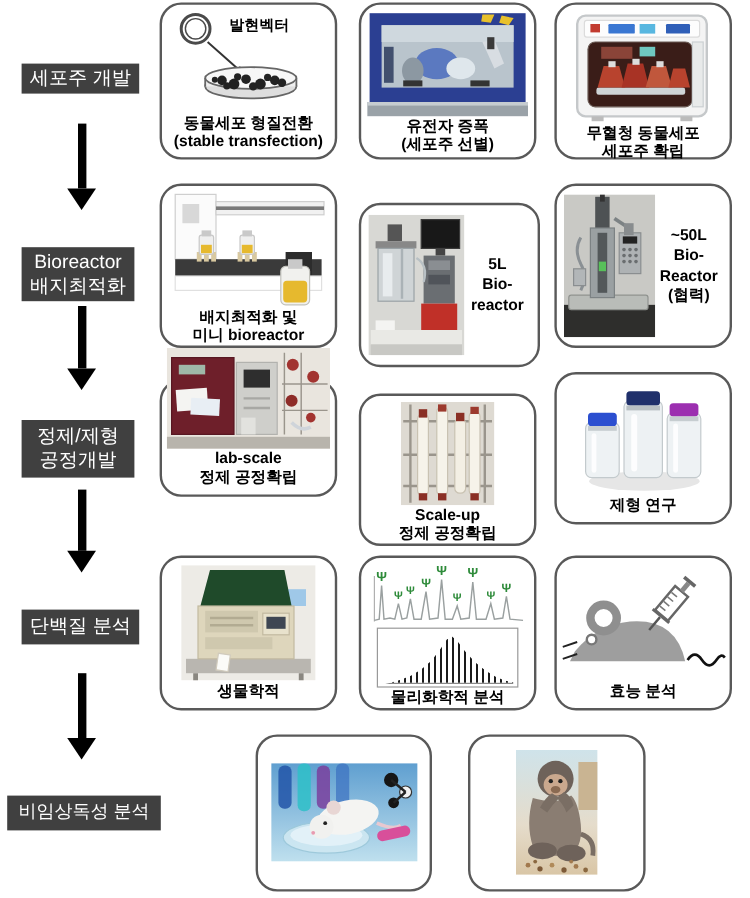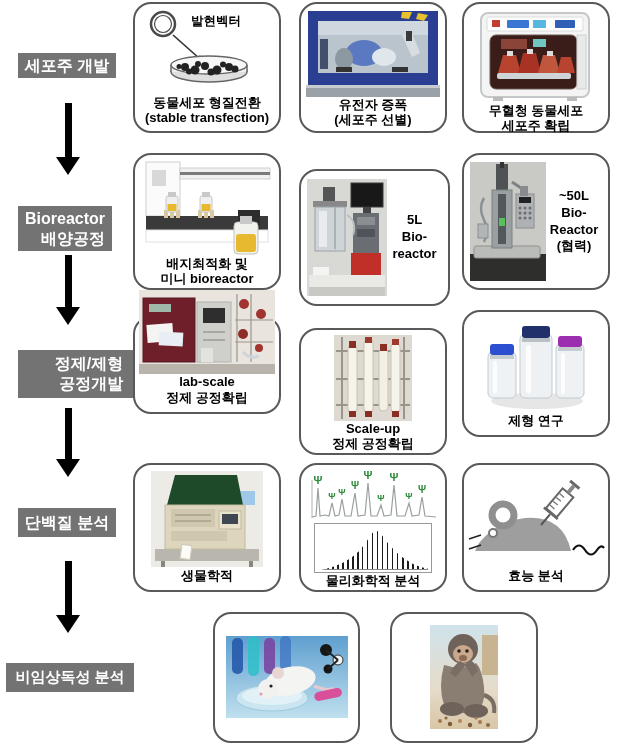--- a/index.html
+++ b/index.html
@@ -1,20 +1,20 @@
 <!DOCTYPE html>
 <html><head>
 <meta charset="utf-8">
 <style>
   html,body{margin:0;padding:0;background:#fff;}
   .page{position:relative;width:625px;height:748px;background:#fff;overflow:hidden;
         font-family:"Liberation Sans","DejaVu Sans",sans-serif;}
   
-  .stage{position:absolute;background:#737373;color:#fff;font-weight:bold;
-         display:flex;align-items:center;justify-content:center;text-align:right;
+  .stage{position:absolute;background:#404040;color:#fff;font-weight:normal;
+         display:flex;align-items:center;justify-content:center;text-align:center;
          white-space:pre-line;line-height:1.25;}
   
   .arrow{position:absolute;width:24px;display:flex;flex-direction:column;align-items:center;}
   .arrow .shaft{width:7px;background:#000;}
   .arrow .head{width:0;height:0;border-left:12px solid transparent;
                border-right:12px solid transparent;border-top:18px solid #000;}
   
   .card{position:absolute;background:#fff;border:2px solid #595959;border-radius:18px;
         box-sizing:border-box;display:flex;flex-direction:column;align-items:center;
         justify-content:space-between;padding:5px 4px 7px;}
@@ -41,28 +41,28 @@
 <div class="page">
 
   <div class="stage" style="left:18px;top:53px;width:98px;height:25px;font-size:16px;">세포주 개발</div>
 
   <div class="arrow" style="left:56px;top:103px;">
     <div class="shaft" style="height:54px;"></div>
     <div class="head"></div>
   </div>
 
   <div class="stage" style="left:18px;top:206px;width:94px;height:45px;font-size:16px;">Bioreactor
-배양공정</div>
+배지최적화</div>
 
   <div class="arrow" style="left:56px;top:255px;">
     <div class="shaft" style="height:52px;"></div>
     <div class="head"></div>
   </div>
 
-  <div class="stage" style="left:18px;top:350px;width:94px;height:48px;font-size:16px;padding-left:24px;">정제/제형
+  <div class="stage" style="left:18px;top:350px;width:94px;height:48px;font-size:16px;">정제/제형
 공정개발</div>
 
   <div class="arrow" style="left:56px;top:408px;">
     <div class="shaft" style="height:51px;"></div>
     <div class="head"></div>
   </div>
 
   <div class="stage" style="left:18px;top:508px;width:98px;height:29px;font-size:16px;">단백질 분석</div>
 
   <div class="arrow" style="left:56px;top:561px;">

